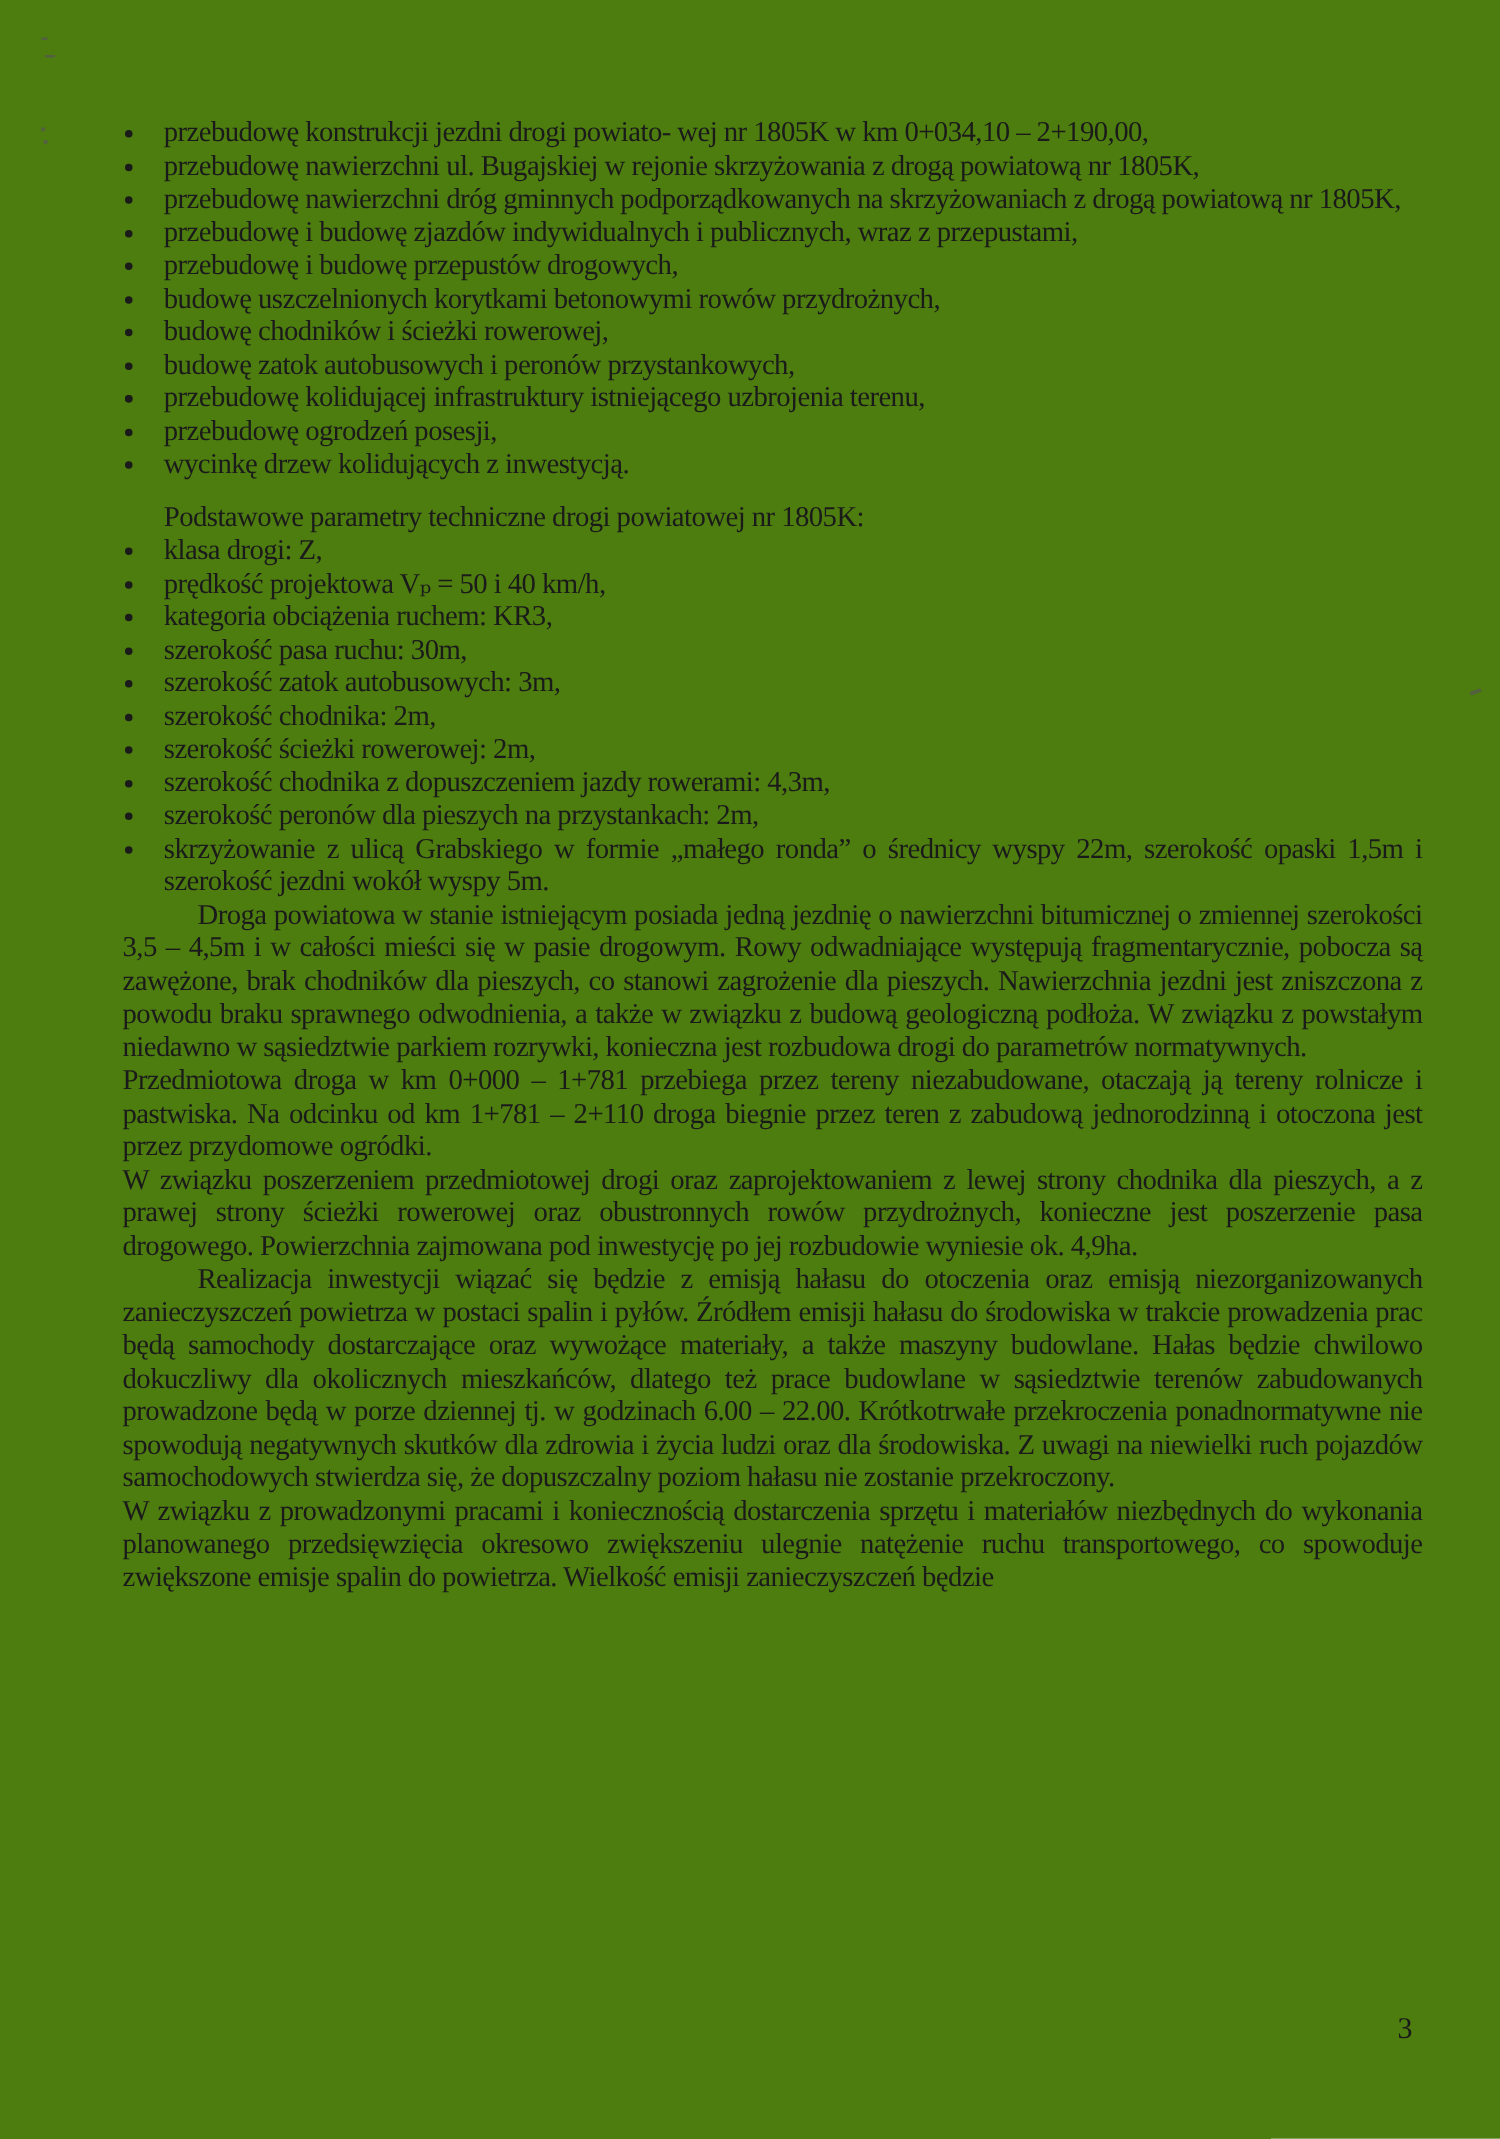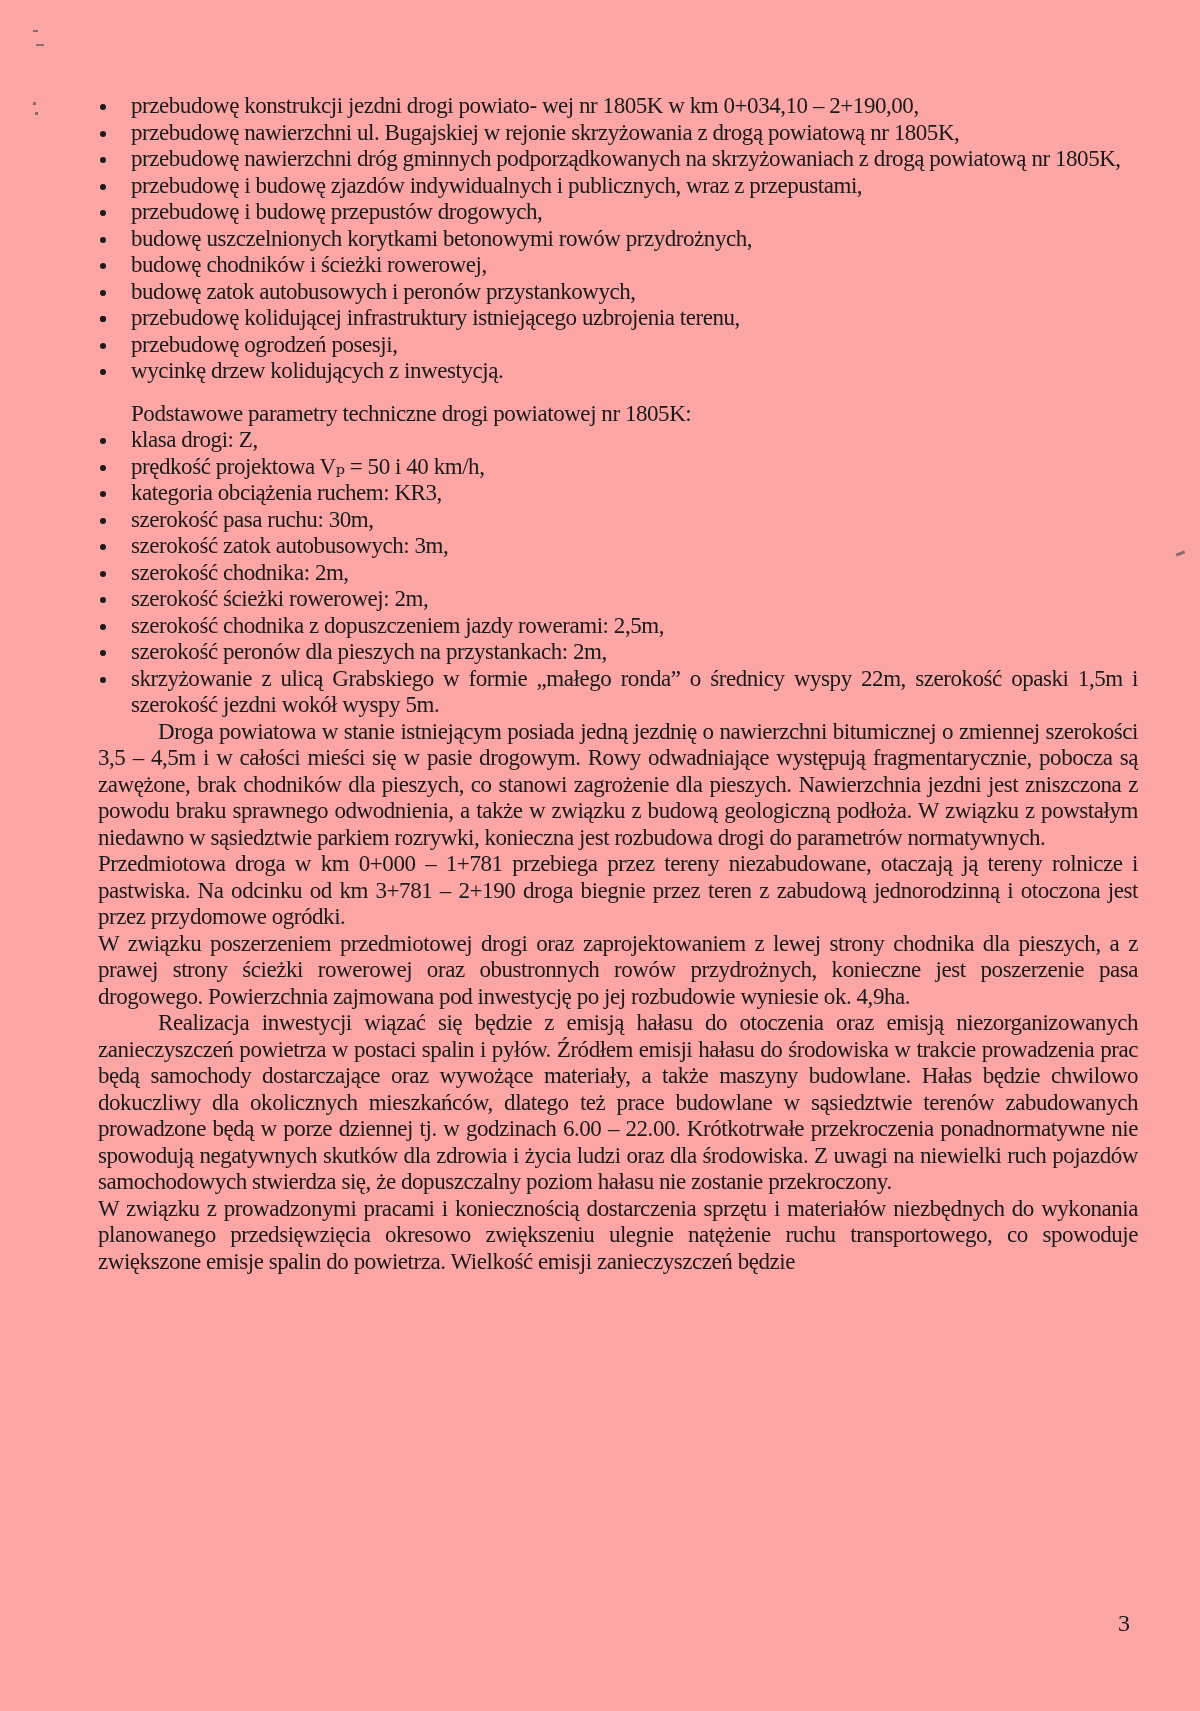--- a/index.html
+++ b/index.html
@@ -9,21 +9,21 @@
     background: #ffffff;
     position: relative;
     overflow: hidden;
     font-family: "Liberation Serif", "DejaVu Serif", serif;
     color: #1a1a1a;
   }
   .page {
     position: absolute;
     left: 0; top: 0;
     width: 1200px; height: 1711px;
-    background: #fca5a5;
+    background: #4d7c0f;
   }
   .content {
     position: absolute;
     left: 98px;
     top: 93px;
     width: 1040px;
     font-size: 23px;
     line-height: 26.5px;
     letter-spacing: -0.45px;
   }
@@ -98,26 +98,26 @@
     <div class="intro">Podstawowe parametry techniczne drogi powiatowej nr 1805K:</div>
 
     <ul class="bullets">
       <li><span class="dot"></span><span>klasa drogi: Z,</span></li>
       <li><span class="dot"></span><span>prędkość projektowa Vₚ = 50 i 40 km/h,</span></li>
       <li><span class="dot"></span><span>kategoria obciążenia ruchem: KR3,</span></li>
       <li><span class="dot"></span><span>szerokość pasa ruchu: 30m,</span></li>
       <li><span class="dot"></span><span>szerokość zatok autobusowych: 3m,</span></li>
       <li><span class="dot"></span><span>szerokość chodnika: 2m,</span></li>
       <li><span class="dot"></span><span>szerokość ścieżki rowerowej: 2m,</span></li>
-      <li><span class="dot"></span><span>szerokość chodnika z dopuszczeniem jazdy rowerami: 2,5m,</span></li>
+      <li><span class="dot"></span><span>szerokość chodnika z dopuszczeniem jazdy rowerami: 4,3m,</span></li>
       <li><span class="dot"></span><span>szerokość peronów dla pieszych na przystankach: 2m,</span></li>
       <li class="justify"><span class="dot"></span><span>skrzyżowanie z ulicą Grabskiego w formie „małego ronda” o średnicy wyspy 22m, szerokość opaski 1,5m i szerokość jezdni wokół wyspy 5m.</span></li>
     </ul>
 
     <p class="para indent gap-md">Droga powiatowa w stanie istniejącym posiada jedną jezdnię o nawierzchni bitumicznej o zmiennej szerokości 3,5 – 4,5m i w całości mieści się w pasie drogowym. Rowy odwadniające występują fragmentarycznie, pobocza są zawężone, brak chodników dla pieszych, co stanowi zagrożenie dla pieszych. Nawierzchnia jezdni jest zniszczona z powodu braku sprawnego odwodnienia, a także w związku z budową geologiczną podłoża. W związku z powstałym niedawno w sąsiedztwie parkiem rozrywki, konieczna jest rozbudowa drogi do parametrów normatywnych.</p>
-    <p class="para">Przedmiotowa droga w km 0+000 – 1+781 przebiega przez tereny niezabudowane, otaczają ją tereny rolnicze i pastwiska. Na odcinku od km 3+781 – 2+190 droga biegnie przez teren z zabudową jednorodzinną i otoczona jest przez przydomowe ogródki.</p>
+    <p class="para">Przedmiotowa droga w km 0+000 – 1+781 przebiega przez tereny niezabudowane, otaczają ją tereny rolnicze i pastwiska. Na odcinku od km 1+781 – 2+110 droga biegnie przez teren z zabudową jednorodzinną i otoczona jest przez przydomowe ogródki.</p>
     <p class="para">W związku poszerzeniem przedmiotowej drogi oraz zaprojektowaniem z lewej strony chodnika dla pieszych, a z prawej strony ścieżki rowerowej oraz obustronnych rowów przydrożnych, konieczne jest poszerzenie pasa drogowego. Powierzchnia zajmowana pod inwestycję po jej rozbudowie wyniesie ok. 4,9ha.</p>
     <p class="para indent gap-md">Realizacja inwestycji wiązać się będzie z emisją hałasu do otoczenia oraz emisją niezorganizowanych zanieczyszczeń powietrza w postaci spalin i pyłów. Źródłem emisji hałasu do środowiska w trakcie prowadzenia prac będą samochody dostarczające oraz wywożące materiały, a także maszyny budowlane. Hałas będzie chwilowo dokuczliwy dla okolicznych mieszkańców, dlatego też prace budowlane w sąsiedztwie terenów zabudowanych prowadzone będą w porze dziennej tj. w godzinach 6.00 – 22.00. Krótkotrwałe przekroczenia ponadnormatywne nie spowodują negatywnych skutków dla zdrowia i życia ludzi oraz dla środowiska. Z uwagi na niewielki ruch pojazdów samochodowych stwierdza się, że dopuszczalny poziom hałasu nie zostanie przekroczony.</p>
     <p class="para">W związku z prowadzonymi pracami i koniecznością dostarczenia sprzętu i materiałów niezbędnych do wykonania planowanego przedsięwzięcia okresowo zwiększeniu ulegnie natężenie ruchu transportowego, co spowoduje zwiększone emisje spalin do powietrza. Wielkość emisji zanieczyszczeń będzie</p>
   </div>
 
   <div class="page-number">3</div>
 </div>
 
 </body></html>

